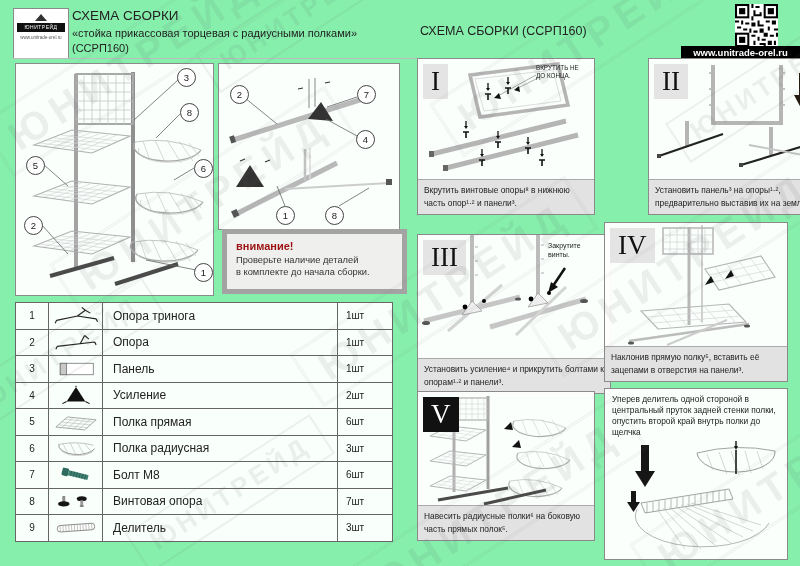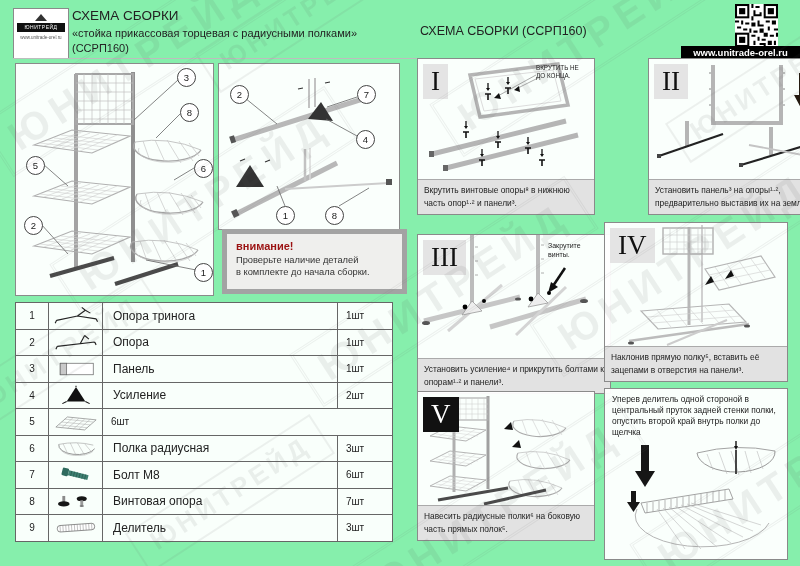--- a/index.html
+++ b/index.html
@@ -209,20 +209,21 @@
       <div class="td c-qty">2шт</div>
     </div>
     <div class="tr">
       <div class="td c-num">5</div>
       <div class="td c-icon">
         <svg width="46" height="20" viewBox="0 0 64 26">
             <polygon points="4,20 20,6 60,10 44,24" fill="none" stroke="#888" stroke-width="1"></polygon>
             <path d="M8,17 L48,21 M12,13 L52,17 M16,9 L56,13 M28,7 L12,21 M36,8 L20,22 M44,9 L28,23 M52,9 L36,23" stroke="#aaa" stroke-width="0.7"></path>
           </svg>
       </div>
+      <div class="td c-name">Полка прямая</div>
       <div class="td c-qty">6шт</div>
     </div>
     <div class="tr">
       <div class="td c-num">6</div>
       <div class="td c-icon">
         <svg width="46" height="20" viewBox="0 0 64 26">
             <path d="M8,8 a26,13 0 0 0 50,6" fill="none" stroke="#888" stroke-width="1.2"></path>
             <path d="M8,8 Q32,3 56,9" fill="none" stroke="#999" stroke-width="0.8"></path>
             <path d="M14,7 L20,20 M24,6 L32,23 M34,6 L44,23 M44,7 L54,19 M10,13 a24,11 0 0 0 46,4" stroke="#aaa" stroke-width="0.7" fill="none"></path>
           </svg>

